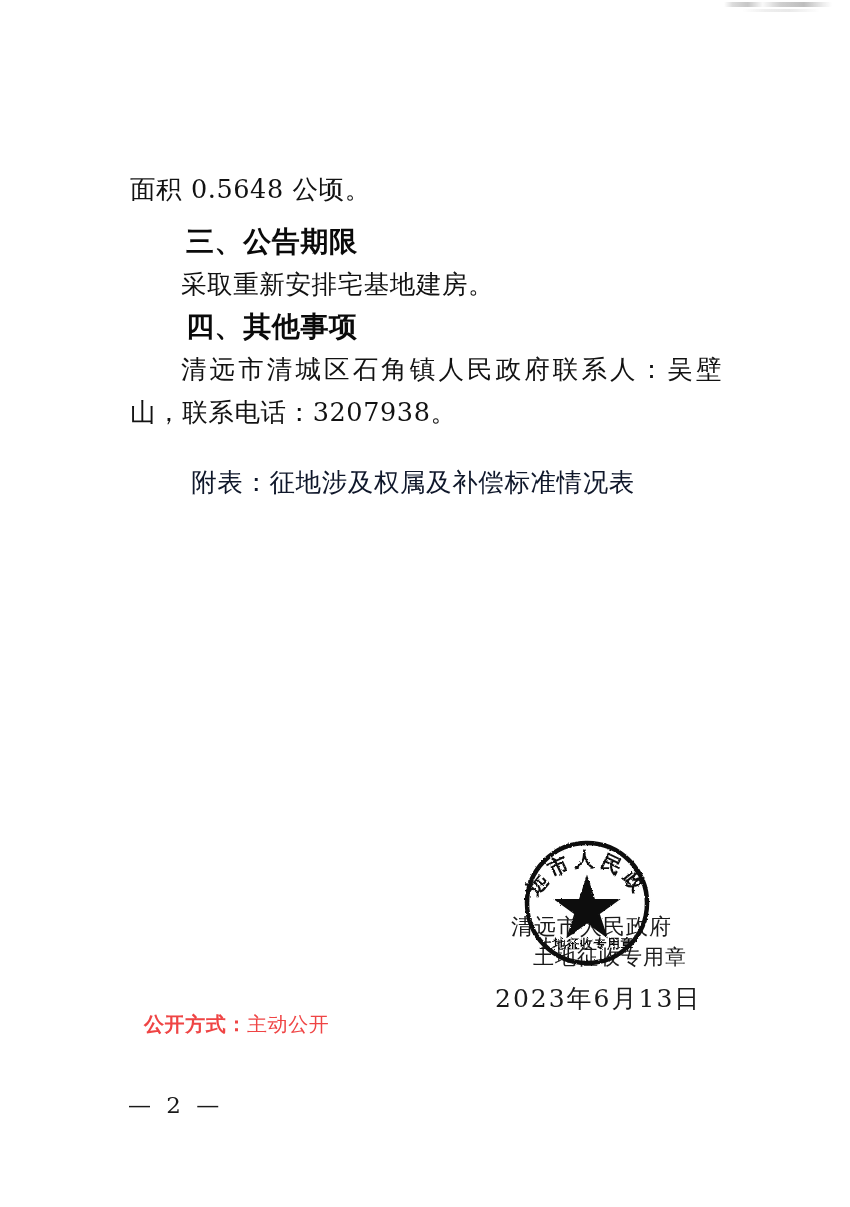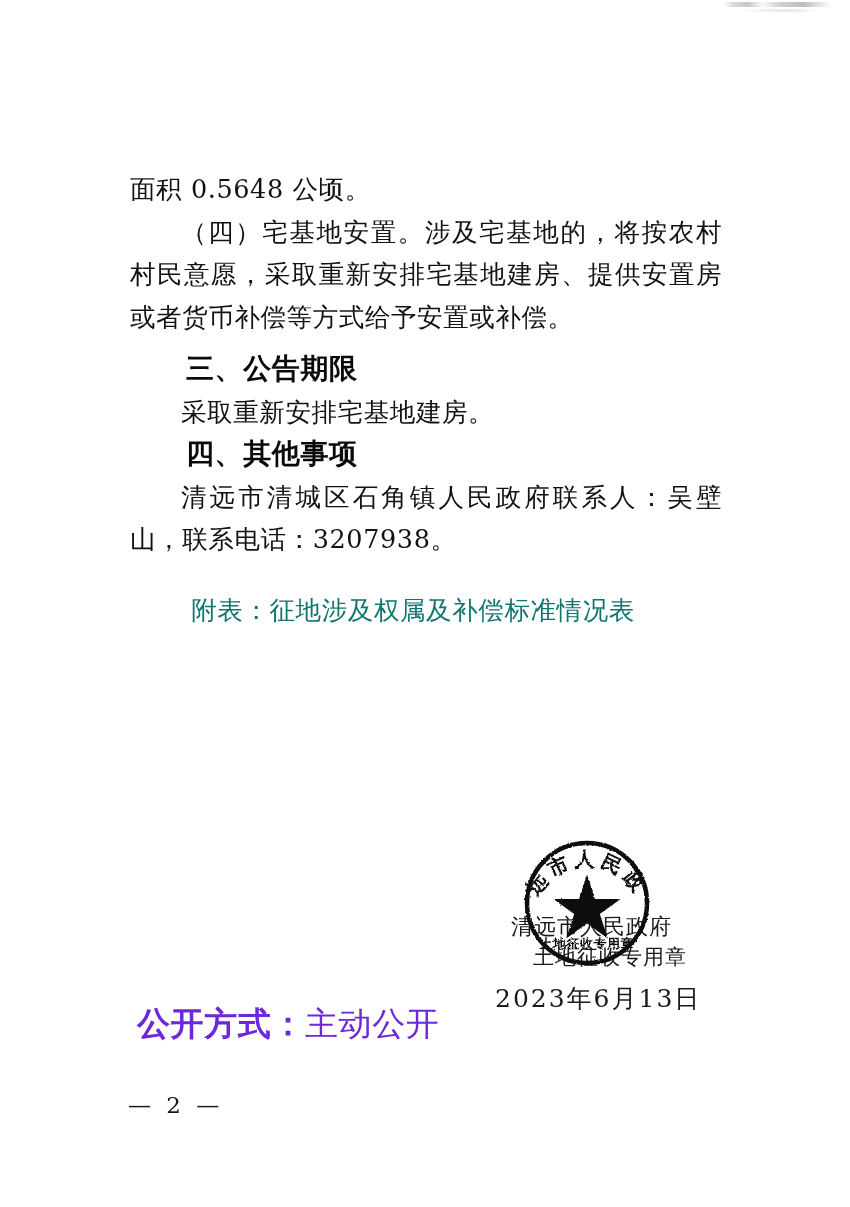--- a/index.html
+++ b/index.html
@@ -85,21 +85,21 @@
     font-family: "DejaVu Sans", "Liberation Sans", sans-serif;
   }
 
   .gap-sm { height: 10px; }
   .gap-md { height: 28px; }
 
   .attach {
     font-size: 25.5px;
     line-height: 42.5px;
     letter-spacing: 0.6px;
-    color: #0f766e;
+    color: #0f172a;
     margin: 0;
     text-indent: 2.4em;
     font-family: "DejaVu Serif", "Liberation Serif", serif;
   }
 
   
   .sign-block {
     position: absolute;
     left: 455px;
     top: 912px;
@@ -125,26 +125,26 @@
     top: 828px;
     width: 158px;
     height: 150px;
     pointer-events: none;
   }
   .seal svg { display: block; width: 100%; height: 100%; }
 
   
   .disclosure {
     position: absolute;
-    left: 137px;
+    left: 144px;
     top: 1004px;
-    font-size: 33px;
+    font-size: 20px;
     line-height: 40px;
     letter-spacing: 0.6px;
-    color: #6d28d9;
+    color: #ef4444;
     white-space: nowrap;
   }
   .disclosure .dk {
     font-weight: 700;
     font-family: "DejaVu Sans", "Liberation Sans", sans-serif;
   }
   .disclosure .dv {
     font-family: "DejaVu Serif", "Liberation Serif", serif;
   }
 
@@ -164,21 +164,20 @@
 
 <div id="page">
 
   <div class="scan-artifact"></div>
   <div class="scan-artifact2"></div>
 
   <div class="body-area">
 
     <p class="para">面积 0.5648 公顷。</p>
 
-    <p class="para indent">（四）宅基地安置。涉及宅基地的，将按农村村民意愿，采取重新安排宅基地建房、提供安置房或者货币补偿等方式给予安置或补偿。</p>
 
     <div class="gap-sm"></div>
 
     <p class="heading">三、公告期限</p>
 
     <p class="para indent">采取重新安排宅基地建房。</p>
 
     <p class="heading">四、其他事项</p>
 
 

